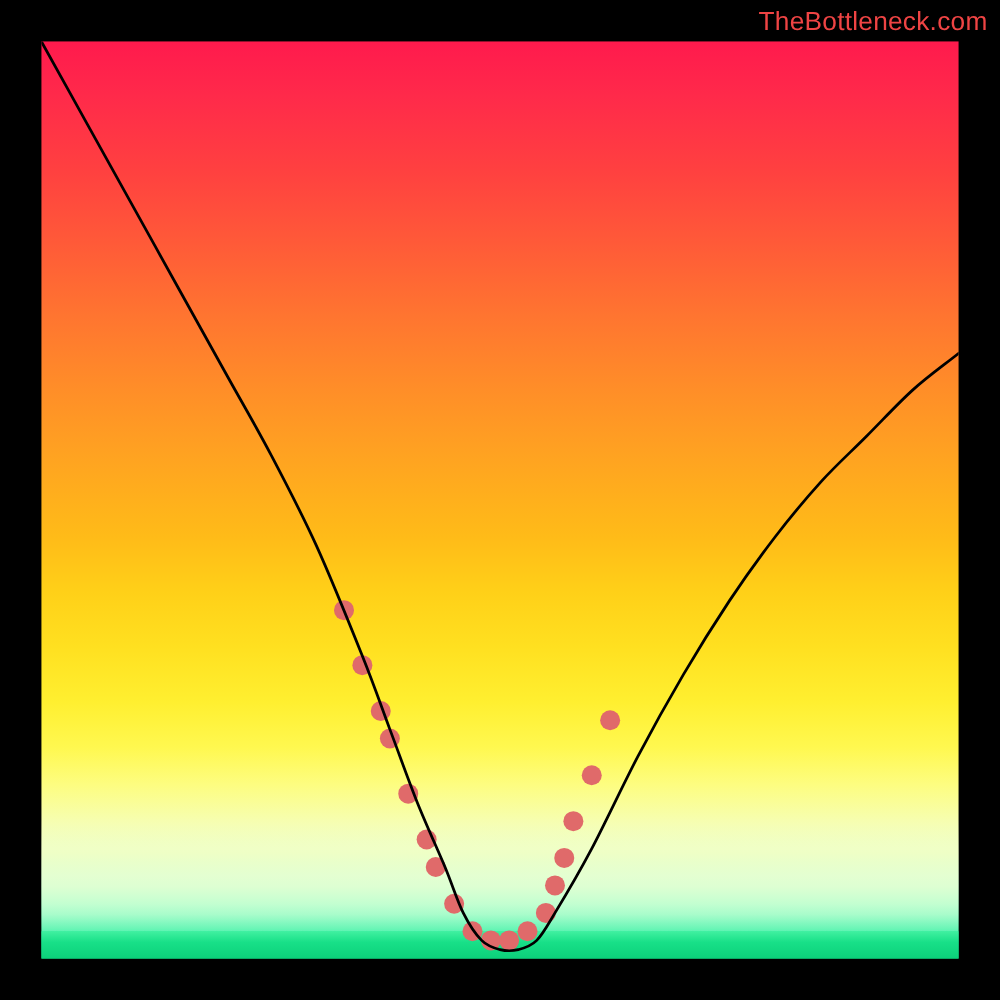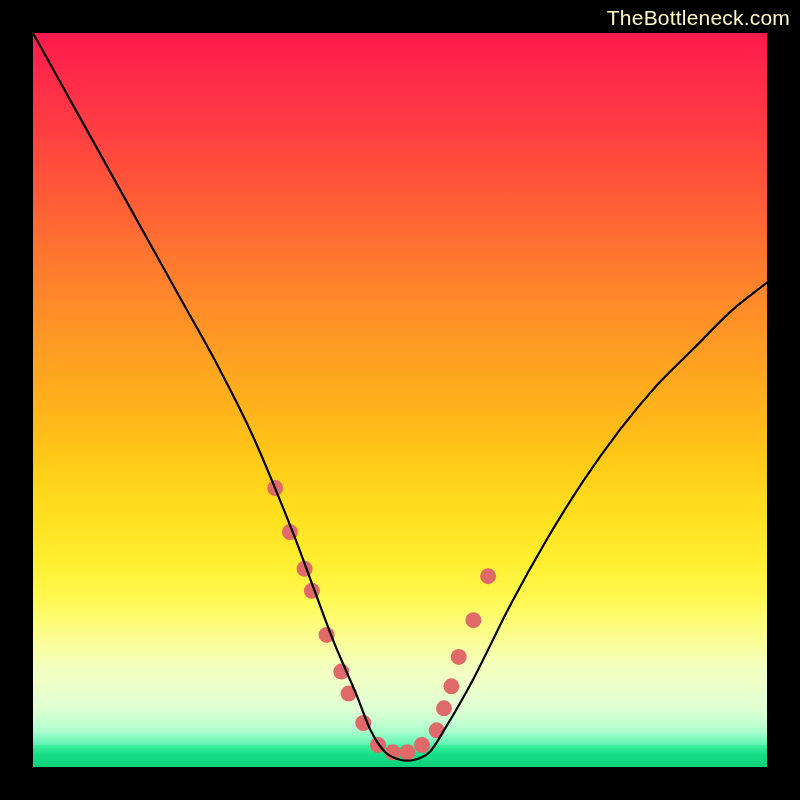--- a/index.html
+++ b/index.html
@@ -87,21 +87,21 @@
     position: absolute;
     left: 0;
     top: 0;
     width: 734px;
     height: 734px;
   }
   .watermark {
     position: absolute;
     top: 6px;
     right: 10px;
-    color: #fef9c3;
+    color: #ef4444;
     font-size: 21px;
     font-weight: 400;
     letter-spacing: 0.2px;
   }
 </style>
 </head>
 <body>
 
 <div class="frame">
 

